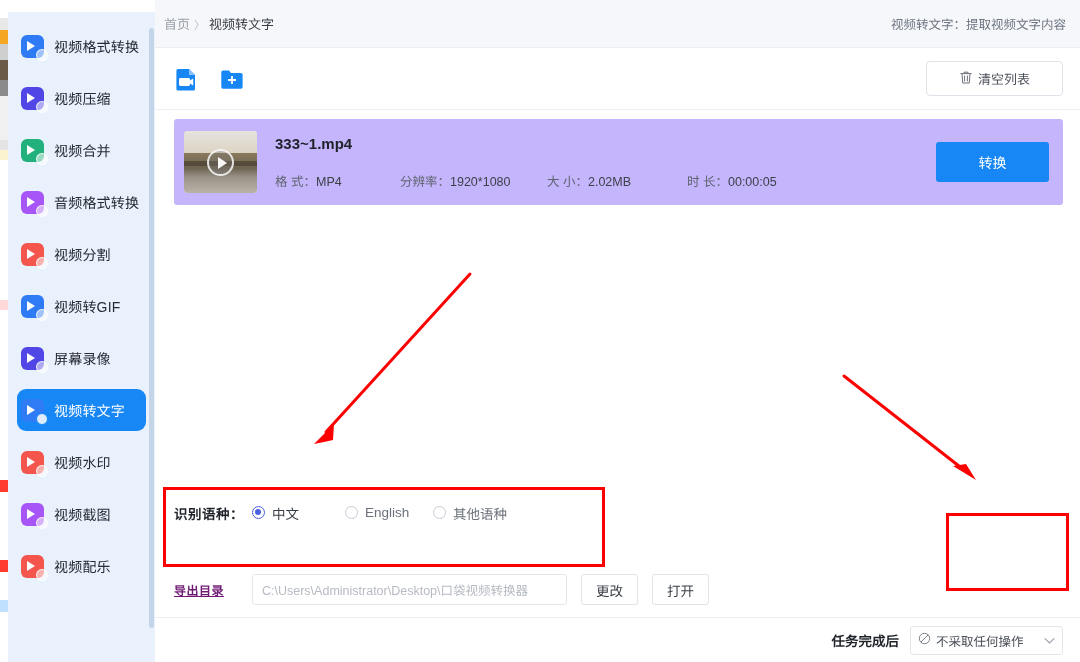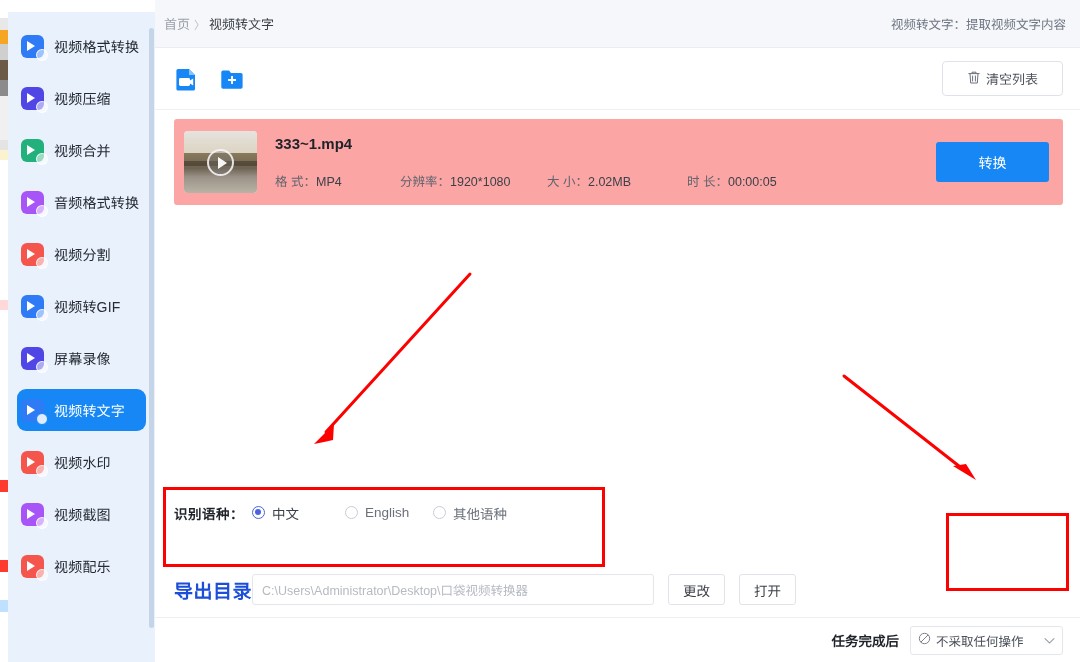--- a/index.html
+++ b/index.html
@@ -126,34 +126,34 @@
     height: 62px;
     display: flex; align-items: center; justify-content: space-between;
     padding: 0 17px 0 19px;
     background: #ffffff;
     border-bottom: 1px solid #f0f0f2;
   }
   .tool-left { display: flex; align-items: center; gap: 19px; }
   .tool-icon { width: 26px; height: 26px; position: relative; cursor: pointer; }
   .clear-btn {
     display: flex; align-items: center; gap: 5px;
-    height: 35px; padding: 0 24px;
+    height: 35px; padding: 0 32px;
     border: 1px solid #dfe2e8; border-radius: 4px;
     background: #ffffff;
     font-size: 13px; color: #4b5059;
     cursor: pointer;
   }
 
   
   .filelist { position: relative; padding: 9px 17px 0 19px; }
   .file-card {
     position: relative;
     display: flex; align-items: center;
     height: 86px;
-    background: #fca5a5;
+    background: #c4b5fd;
     border-radius: 3px;
     padding: 0 14px 0 10px;
   }
   .thumb {
     width: 73px; height: 62px;
     border-radius: 4px;
     position: relative; overflow: hidden;
     background: #ececec;
     flex: 0 0 73px;
   }
@@ -226,23 +226,23 @@
   }
   .radio .txt { margin-left: 7px; font-size: 13.5px; color: #3b4048; white-space: nowrap; }
   .radio.off .txt { color: #6a707a; }
   .r1 { width: 93px; } .r2 { width: 88px; } .r3 { width: 85px; }
 
   
   .dirrow {
     position: absolute; left: 19px; top: 574px;
     display: flex; align-items: center;
   }
-  .dir-label { font-size: 19px; font-weight: bold; color: #1d4ed8; width: 78px; flex:0 0 78px; letter-spacing:.5px;}
+  .dir-label { font-size: 12px; font-weight: bold; color: #701a75; width: 78px; flex:0 0 78px; letter-spacing:.5px;text-decoration:underline;}
   .dir-input {
-    width: 402px; height: 31px;
+    width: 315px; height: 31px;
     border: 1px solid #e3e6eb; border-radius: 3px;
     padding: 0 9px;
     font-size: 12.5px; color: #b6bac2;
     font-family: "Liberation Sans", sans-serif;
     background: #fff;
   }
   .dir-btn {
     margin-left: 14px; width: 57px; height: 31px;
     border: 1px solid #e0e3e9; border-radius: 3px;
     background: #fff; font-size: 13.5px; color: #3b4048; cursor: pointer;

